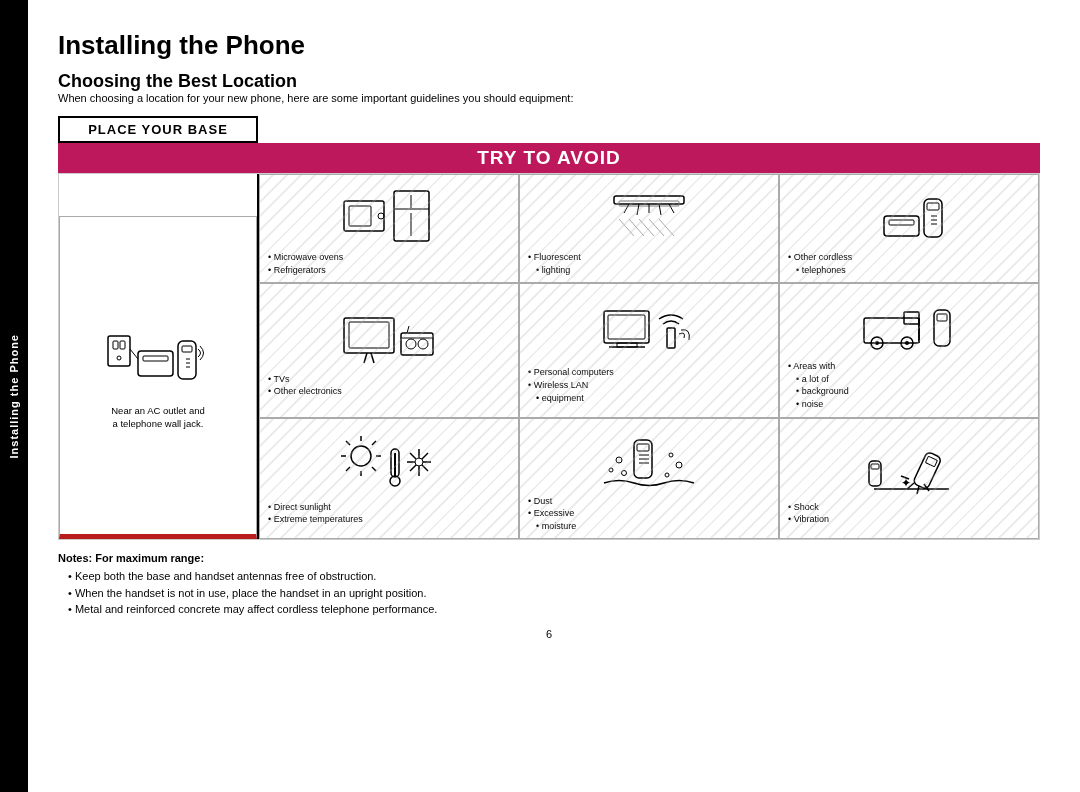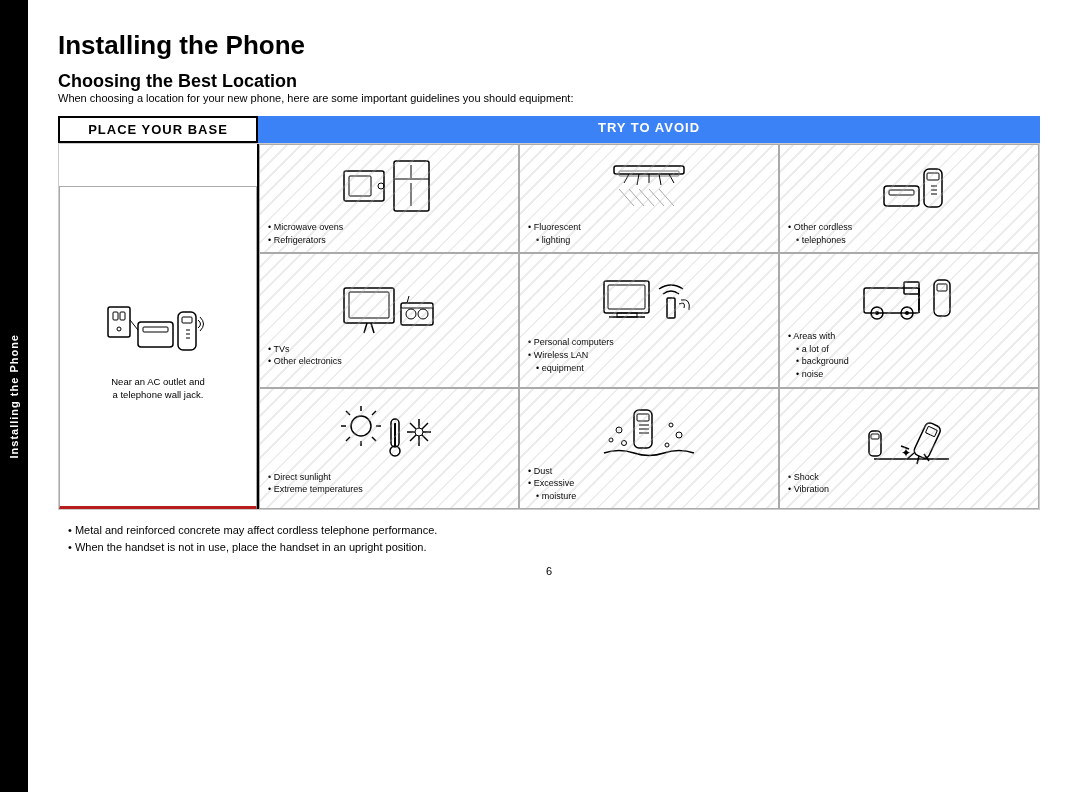--- a/index.html
+++ b/index.html
@@ -54,39 +54,40 @@
     .intro-text {
       font-size: 11px;
       margin-bottom: 12px;
       color: #000;
     }
 
     
     .table-header {
       display: flex;
       margin-bottom: 0;
+      flex-direction: column;
     }
     .header-place {
       background: #fff;
       border: 2px solid #000;
       width: 200px;
       text-align: center;
       font-weight: bold;
       font-size: 13px;
       padding: 4px 8px;
       letter-spacing: 1px;
       flex-shrink: 0;
     }
     .header-avoid {
-      background: #3b82f6;
+      background: #be185d;
       color: #fff;
       flex: 1;
       text-align: center;
       font-weight: bold;
-      font-size: 13px;
+      font-size: 19px;
       padding: 4px 8px;
       letter-spacing: 1px;
     }
 
     
     .grid-container {
       display: flex;
       border: 1px solid #ccc;
     }
 
@@ -204,21 +205,21 @@
 
   <div class="table-header">
     <div class="header-place">PLACE YOUR BASE</div>
     <div class="header-avoid">TRY TO AVOID</div>
   </div>
 
   <div class="grid-container">
 
     <div class="place-column">
 
-      <div class="cell-place" style="border-bottom:3px solid #b91c1c;margin-top:42px;">
+      <div class="cell-place" style="border-bottom:5px solid #b91c1c;margin-top:42px;">
 
         <svg width="110" height="80" viewBox="0 0 110 80">
 
           <rect x="5" y="15" width="22" height="30" rx="2" fill="none" stroke="#000" stroke-width="1.5"></rect>
           <rect x="10" y="20" width="5" height="8" rx="1" fill="none" stroke="#000" stroke-width="1"></rect>
           <rect x="17" y="20" width="5" height="8" rx="1" fill="none" stroke="#000" stroke-width="1"></rect>
           <circle cx="16" cy="37" r="2" fill="none" stroke="#000" stroke-width="1"></circle>
 
           <rect x="35" y="30" width="35" height="25" rx="3" fill="none" stroke="#000" stroke-width="1.5"></rect>
           <rect x="40" y="35" width="25" height="5" rx="1" fill="none" stroke="#000" stroke-width="1"></rect>
@@ -448,20 +449,22 @@
             <div>Shock</div>
             <div>Vibration</div>
           </div>
         </div>
       </div>
 
     </div>
   </div>
 
   <div class="notes-section">
+    <div class="notes-title">Notes: For maximum range:</div>
     <div id="notes-list">
+        <div class="notes-item">Keep both the base and handset antennas free of obstruction.</div>
+        <div class="notes-item">When the handset is not in use, place the handset in an upright position.</div>
         <div class="notes-item">Metal and reinforced concrete may affect cordless telephone performance.</div>
-        <div class="notes-item">When the handset is not in use, place the handset in an upright position.</div>
       </div>
   </div>
 
   <div class="page-number">6</div>
 </div>
 
 </body></html>

